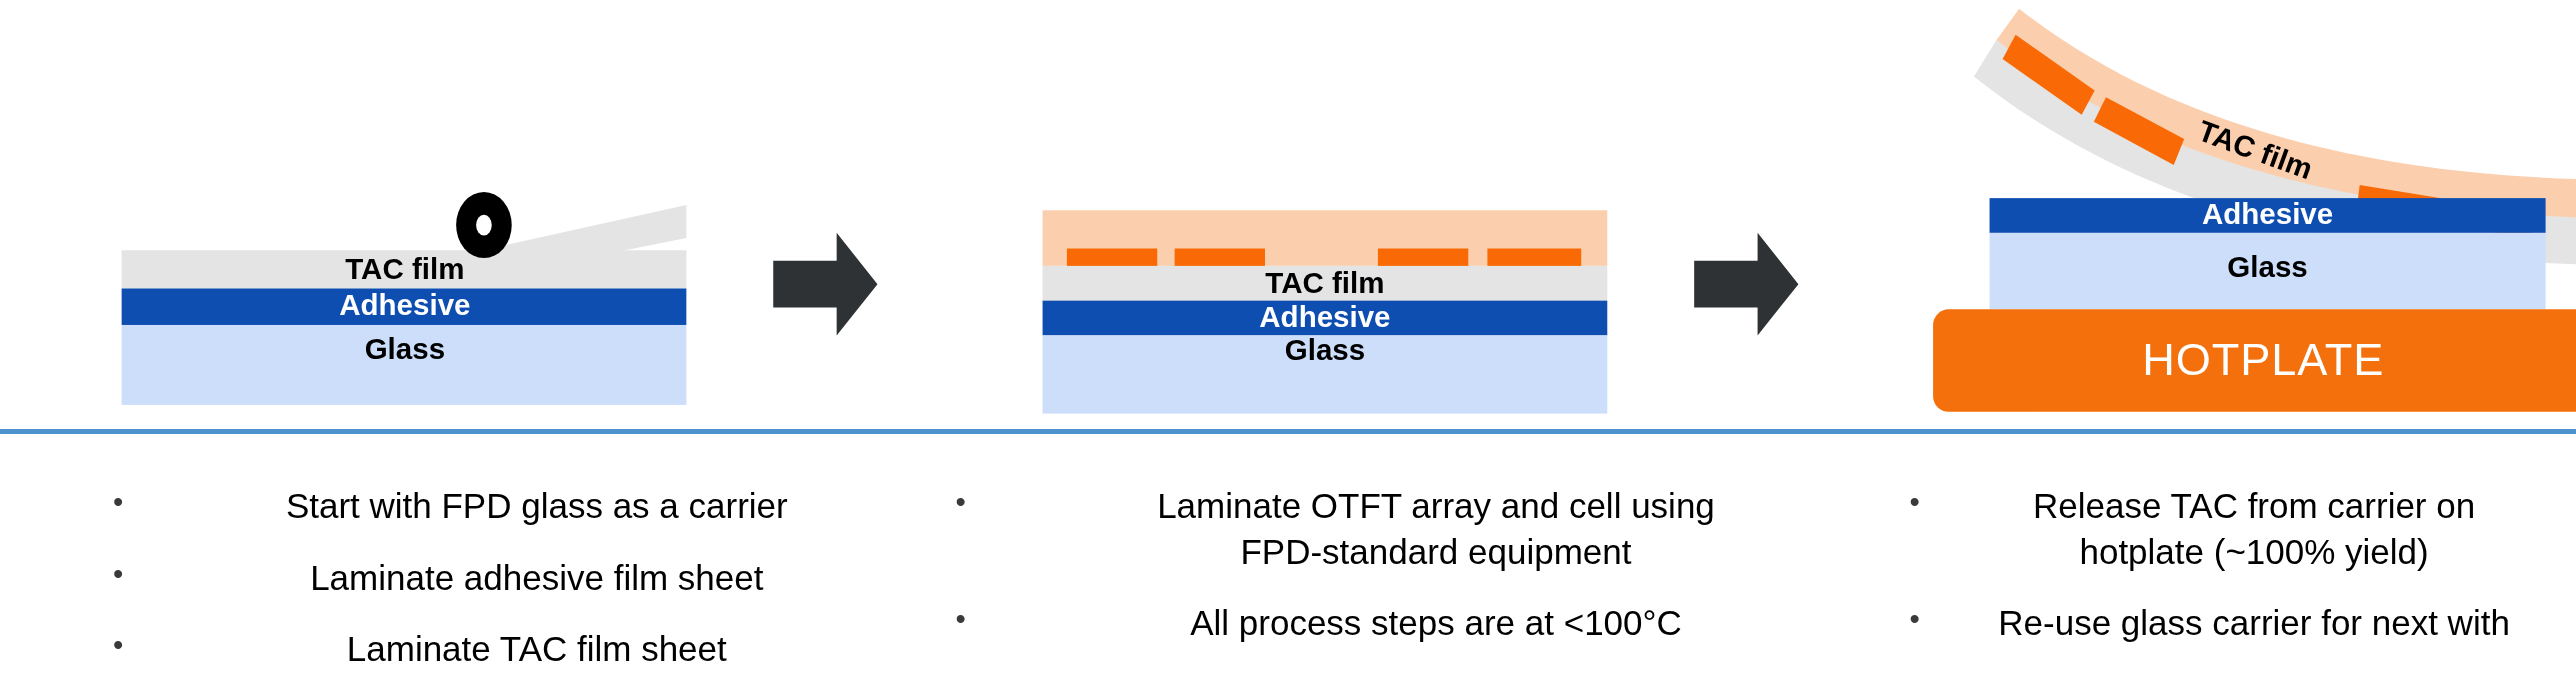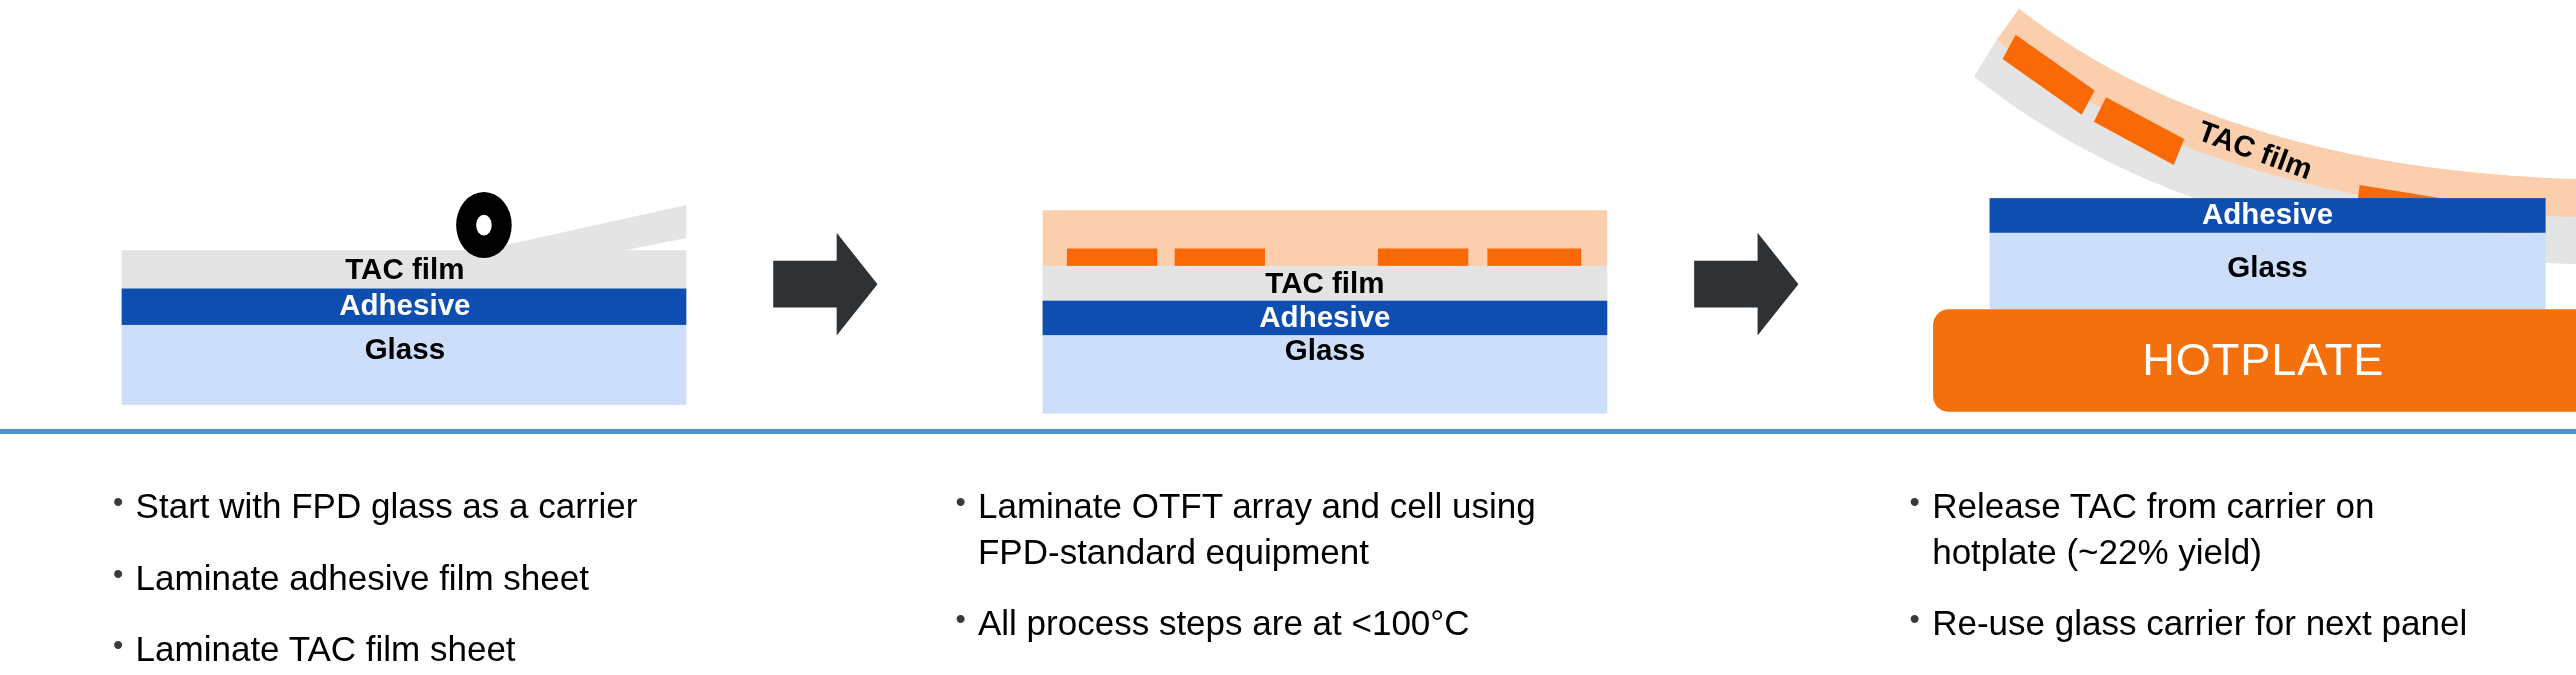--- a/index.html
+++ b/index.html
@@ -77,20 +77,21 @@
   .bullet .dot {
     flex: 0 0 auto;
     width: 22.6px;
     font-size: 29.5px;
     line-height: 1.30;
     color: #3a3a3a;
   }
   .bullet .txt {
     flex: 1 1 auto;
     white-space: pre-line;
+    text-align: center;
   }
 
   .divider {
     position: absolute;
     left: 0;
     top: 429px;
     width: 2576px;
     height: 5.2px;
     background: #4e93cd;
   }
@@ -209,23 +210,23 @@
       <div class="bullet">
         <span class="dot">•</span>
         <span class="txt">All process steps are at &lt;100°C</span>
       </div>
     </div>
 
     <div class="col col-3">
       <div class="bullet">
         <span class="dot">•</span>
         <span class="txt">Release TAC from carrier on
-hotplate (~22% yield)</span>
-      </div>
-      <div class="bullet">
-        <span class="dot">•</span>
-        <span class="txt">Re-use glass carrier for next panel</span>
+hotplate (~100% yield)</span>
+      </div>
+      <div class="bullet">
+        <span class="dot">•</span>
+        <span class="txt">Re-use glass carrier for next with</span>
       </div>
     </div>
 
   </div>
 </div>
 
 
 </body></html>

